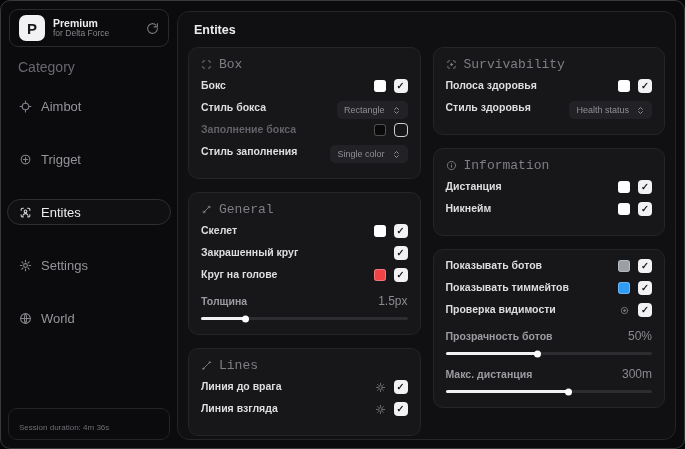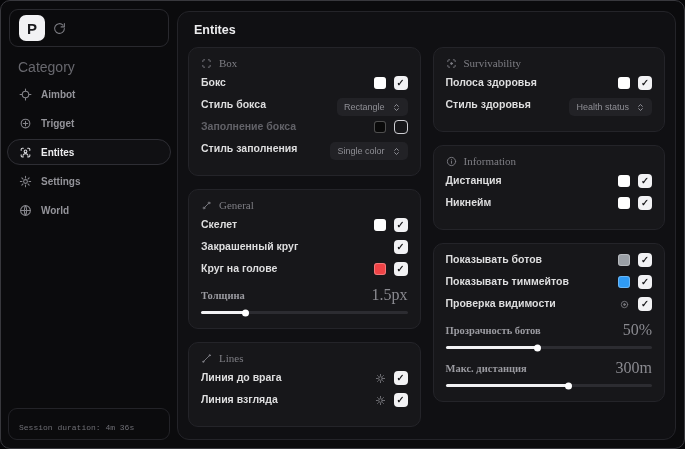--- a/index.html
+++ b/index.html
@@ -9,64 +9,68 @@
   
   .sidebar { position:absolute; left:0; top:0; width:176px; height:100%; }
   .brand-card { margin:8px; height:38px; border:1px solid #29292e; border-radius:9px; display:flex; align-items:center; gap:8px; padding:0 9px; }
   .logo { width:26px; height:26px; background:#f2f2f4; border-radius:7px; display:flex; align-items:center; justify-content:center; color:#1a1a1e; font-weight:700; font-size:15px; }
   .brand-text { flex:1; line-height:1.15; }
   .brand-title { font-size:10.5px; font-weight:700; color:#ececee; }
   .brand-sub { font-size:8.5px; color:#86868c; }
   .brand-icon { color:#7c7c82; display:flex; }
   .cat-label { font-size:14px; color:#68686e; margin:12px 0 6px 17px; }
   .nav { display:flex; flex-direction:column; gap:3px; }
-  .nav-item { height:26px; margin:0 6px; padding:0 11px; border:1px solid transparent; border-radius:999px; display:flex; align-items:center; gap:9px; font-size:10px; color:#94949a; cursor:default;font-weight:bold; }
+  .nav-item { height:26px; margin:12px 6px; padding:0 11px; border:1px solid transparent; border-radius:999px; display:flex; align-items:center; gap:9px; font-size:13px; color:#94949a; cursor:default; }
   .nav-item .nicon { display:flex; color:#84848a; }
   .nav-item.active { border-color:#2e2e34; background:#101013; color:#ededef; }
   .nav-item.active .nicon { color:#d8d8dc; }
   .session-card { position:absolute; left:7px; right:7px; bottom:8px; height:32px; border:1px solid #232328; border-radius:9px; display:flex; align-items:flex-end; padding:0 10px 7px; }
-  .session-text { font-size:8px; color:#6e6e74;font-family:Liberation Mono, monospace; }
+  .session-text { font-size:8px; color:#6e6e74; }
 
   
   .main { position:absolute; left:176px; top:10px; right:8px; bottom:8px; background:#101013; border:1px solid #242429; border-radius:12px; overflow:hidden; }
   .main-title { font-size:12.5px; font-weight:700; color:#ececee; padding:11px 16px 8px; }
   .columns { display:grid; grid-template-columns:1fr 1fr; gap:12px; padding:2px 10px 0; align-items:start; }
   .col { display:flex; flex-direction:column; gap:13px; }
   .panel { background:#17171a; border:1px solid #242429; border-radius:10px; padding:9px 12px 11px; }
-  .panel-head { display:flex; align-items:center; gap:7px; color:#7e7e84; font-family:Liberation Serif, serif; font-size:11px; margin-bottom:7px; }
+  .panel-head { display:flex; align-items:center; gap:7px; color:#7e7e84; font-family:Liberation Mono, monospace; font-size:13px; margin-bottom:7px; }
   .row { height:22px; display:flex; align-items:flex-start; justify-content:space-between; }
   .row-label { font-size:10.5px; font-weight:600; color:#dededf; }
   .row[data-disabled="true"] .row-label { color:#626268; }
   .controls { display:flex; align-items:center; gap:8px; }
   .swatch { width:12px; height:12px; border-radius:3px; box-shadow:inset 0 0 0 1px rgba(255,255,255,.28); cursor:pointer; }
   .cb { width:14px; height:14px; border-radius:4px; display:flex; align-items:center; justify-content:center; cursor:pointer; }
   .cb[data-checked="true"] { background:#f2f2f4; }
   .cb[data-checked="true"]::after { content:"✓"; color:#141416; font-size:9.5px; font-weight:700; line-height:1; }
   .cb[data-checked="false"] { border:1.5px solid #cfcfd4; }
   .dropdown { height:18px; background:#222226; border-radius:5px; display:flex; align-items:center; gap:7px; padding:0 7px; font-size:9px; color:#8f8f95; cursor:pointer; }
   .dropdown .unfold { display:flex; color:#9a9aa0; }
   .gear-mini { display:flex; color:#77777d; cursor:pointer; }
-  .slider-group { margin-top:1px;font-family:Liberation Serif, serif; }
+  .slider-group { margin-top:1px; }
   .slider-group.spaced { margin-top:9px; }
   .slider-head { height:20px; display:flex; align-items:center; justify-content:space-between; }
   .slider-label { font-size:10.5px; font-weight:600; color:#9b9ba1; }
-  .slider-value { font-size:16px; color:#8a8a90;margin-left:32px; }
+  .slider-value { font-size:12px; color:#8a8a90;margin-left:32px; }
   .track { position:relative; height:3px; background:#2c2c31; border-radius:3px; margin:6px 0 3px; cursor:pointer; }
   .fill { position:relative; height:100%; background:#f2f2f4; border-radius:3px; }
   .fill::after { content:""; position:absolute; right:-3px; top:50%; transform:translateY(-50%); width:7px; height:7px; border-radius:50%; background:#fff; }
   svg { display:block; }
 </style>
 </head>
 <body>
 
 <div class="window">
 
   <div class="sidebar">
     <div class="brand-card">
       <div class="logo">P</div>
+      <div class="brand-text">
+        <div class="brand-title">Premium</div>
+        <div class="brand-sub">for Delta Force</div>
+      </div>
       <span class="brand-icon">
         <svg width="13" height="13" viewBox="0 0 24 24" fill="none" stroke="currentColor" stroke-width="2" stroke-linecap="round">
             <path d="M21 12a9 9 0 1 1-2.64-6.36"></path>
             <path d="M21 3v6h-6"></path>
           </svg>
       </span>
     </div>
 
     <div class="cat-label">Category</div>
 

